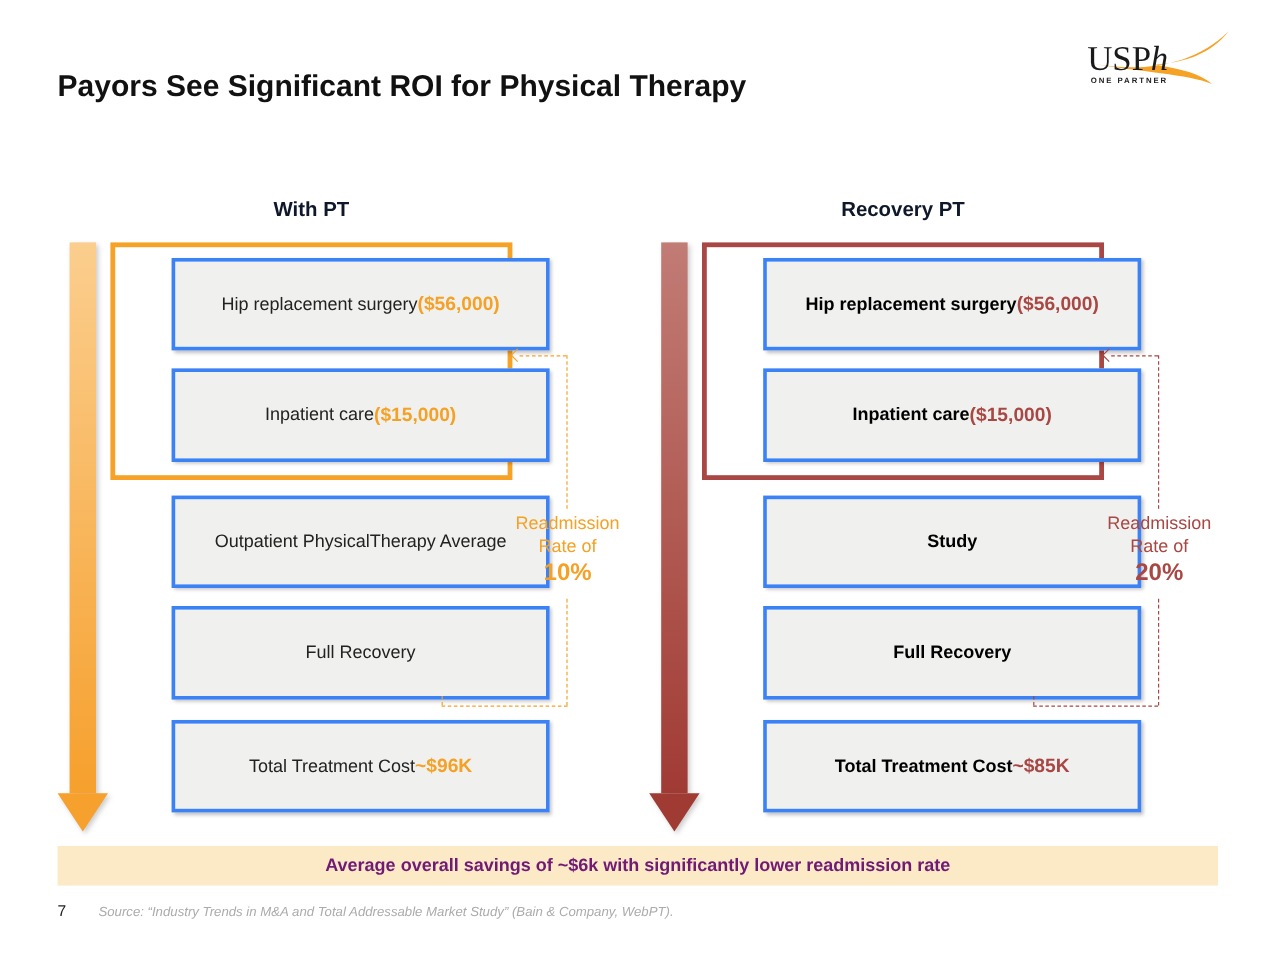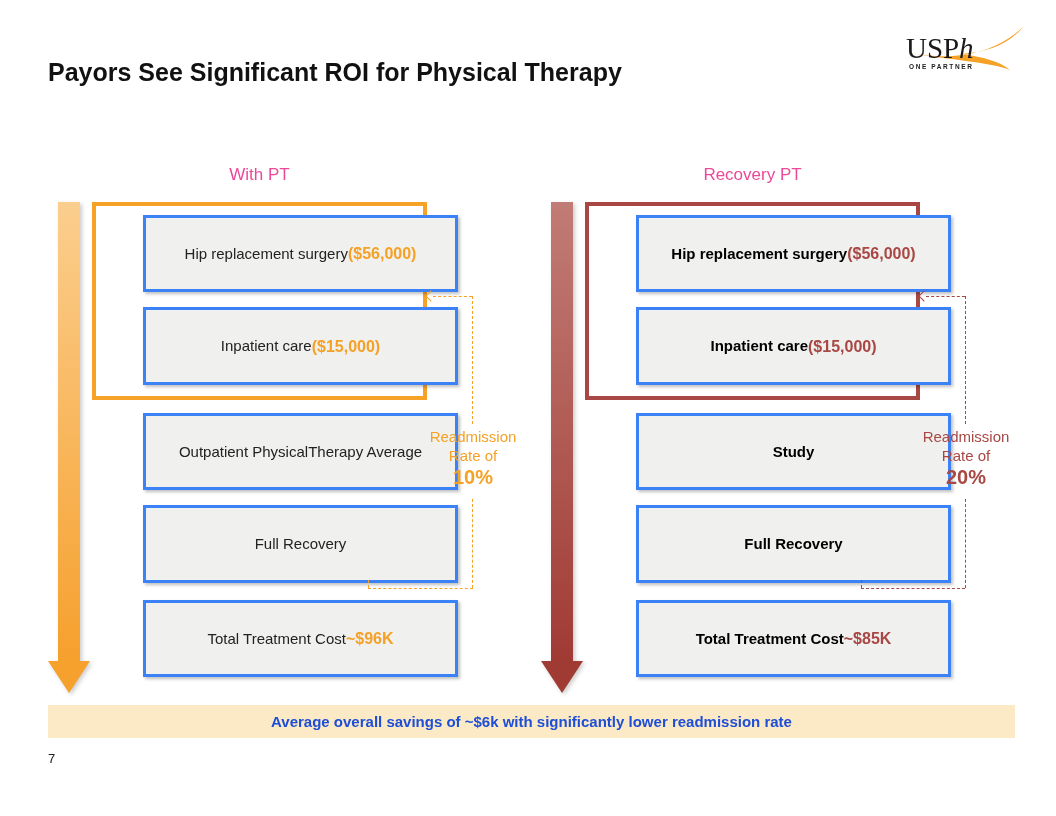--- a/index.html
+++ b/index.html
@@ -3,21 +3,21 @@
 <meta charset="utf-8">
 <style>
   * { margin:0; padding:0; box-sizing:border-box; }
   body { background:#fff; font-family:"Liberation Sans", sans-serif; }
   .slide { position:relative; width:1056px; height:816px; background:#ffffff; overflow:hidden; }
 
   .title { position:absolute; left:48px; top:58px; font-size:25px; font-weight:bold; color:#111; }
 
   .logo { position:absolute; left:900px; top:20px; width:128px; height:54px; }
 
-  .col-heading { position:absolute; top:165px; width:335px; text-align:center; font-size:17px; font-weight:normal; color:#ec4899; }
+  .col-heading { position:absolute; top:165px; width:335px; text-align:center; font-size:17px; font-weight:bold; color:#0f172a; }
   .heading-left { left:92px; }
   .heading-right { left:585px; }
 
   .arrow { position:absolute; top:202px; width:42px; height:491px; filter:drop-shadow(2px 2px 2px rgba(110,110,110,0.35)); }
   .arrow .shaft { position:absolute; left:10px; top:0; width:22px; height:459px; }
   .arrow .head { position:absolute; left:0; top:459px; width:0; height:0;
                  border-left:21px solid transparent; border-right:21px solid transparent; border-top:32px solid #F6A02D; }
   .arrow-left  { left:48px; }
   .arrow-left .shaft  { background:linear-gradient(#FBCE8E,#F6A02D); }
   .arrow-right { left:541px; }
@@ -69,21 +69,21 @@
 
   .rh-top    { left:926px; top:296px; width:39px; }
   .rv-1      { left:965px; top:296px; height:128px; }
   .rv-2      { left:965px; top:499px; height:89px; }
   .rh-bottom { left:861px; top:588px; width:104px; }
   .r-tick    { left:861px; top:580px; height:8px; }
   .r-chev    { left:920px; top:292px; }
 
   .banner { position:absolute; left:48px; top:705px; width:967px; height:33px; background:#FCE9C6;
             display:flex; align-items:center; justify-content:center;
-            font-size:15px; font-weight:bold; color:#1d4ed8; }
+            font-size:15px; font-weight:bold; color:#701a75; }
 
   .page-num { position:absolute; left:48px; top:751px; font-size:13px; color:#222; }
   .source   { position:absolute; left:82px; top:754px; font-size:11px; font-style:italic; color:#ABABAB; }
 </style>
 </head>
 <body>
 
 <div class="slide">
 
   <div class="title">Payors See Significant ROI for Physical Therapy</div>
@@ -177,14 +177,15 @@
     <div class="dash dash-h red-dash rh-top"></div>
     <div class="dash dash-v red-dash rv-1"></div>
     <div class="dash dash-v red-dash rv-2"></div>
     <div class="dash dash-h red-dash rh-bottom"></div>
     <div class="dash dash-v red-dash r-tick"></div>
     <div class="chevron red-chevron r-chev"></div>
   </div>
 
   <div class="banner">Average overall savings of ~$6k with significantly lower readmission rate</div>
   <div class="page-num">7</div>
+  <div class="source">Source: “Industry Trends in M&amp;A and Total Addressable Market Study” (Bain &amp; Company, WebPT).</div>
 
 </div>
 
 </body></html>

